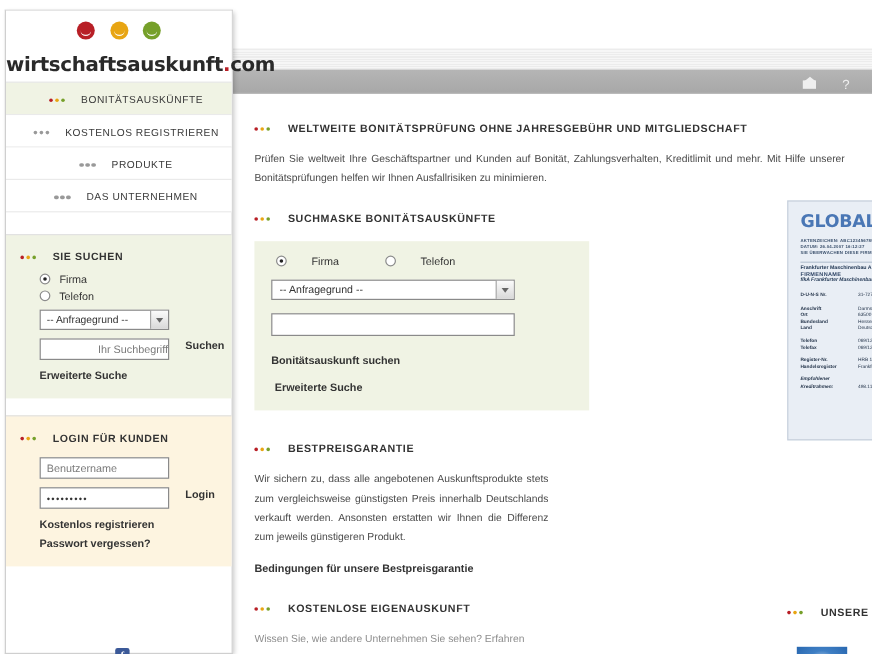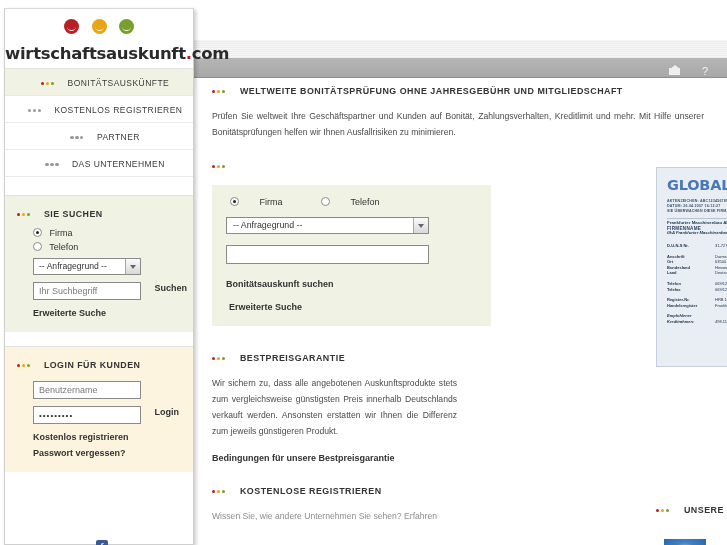--- a/index.html
+++ b/index.html
@@ -140,21 +140,21 @@
     content:""; position:absolute; left:0.5px; top:0;
     border-left:5px solid transparent; border-right:5px solid transparent;
     border-bottom:4px solid #efefef;
   }
 
   
   .content{
     position:absolute; left:194px; top:79px; right:0; bottom:0;
     background:#fff; padding:22px 16px 0 18px;
   }
-  .col-left{ position:absolute; left:18px; top:6px; width:246px; }
+  .col-left{ position:absolute; left:18px; top:22px; width:246px; }
   .col-right{ position:absolute; left:462px; top:88px; width:252px; }
 
   h2.sec{
     font-size:8.9px; font-weight:bold; letter-spacing:0.5px; color:#333;
     margin-bottom:12px; white-space:nowrap;
   }
   h2.sec .dots{ margin-right:10px; }
   .body-txt{
     font-size:8.6px; line-height:16px; color:#4a4a4a; text-align:justify;
   }
@@ -242,20 +242,21 @@
     <div class="col-left">
 
       <h2 class="sec">
         <span class="dots color"><i></i><i></i><i></i></span>
         <span>WELTWEITE BONITÄTSPRÜFUNG OHNE JAHRESGEBÜHR UND MITGLIEDSCHAFT</span>
       </h2>
       <div class="body-txt" style="width:492px;">Prüfen Sie weltweit Ihre Geschäftspartner und Kunden auf Bonität, Zahlungsverhalten, Kreditlimit und mehr. Mit Hilfe unserer Bonitätsprüfungen helfen wir Ihnen Ausfallrisiken zu minimieren.</div>
 
       <h2 class="sec" style="margin-top:20px;">
         <span class="dots color"><i></i><i></i><i></i></span>
+        <span>SUCHMASKE BONITÄTSAUSKÜNFTE</span>
       </h2>
 
       <div class="searchbox">
         <div class="sb-radios">
           <span>
             <span class="rb on"></span>
             <span>Firma</span>
           </span>
           <span>
             <span class="rb"></span>
@@ -276,21 +277,21 @@
           <span class="dots color"><i></i><i></i><i></i></span>
           <span>BESTPREISGARANTIE</span>
         </h2>
         <div class="body-txt" style="width:245px;margin-top:4px;">Wir sichern zu, dass alle angebotenen Auskunftsprodukte stets zum vergleichsweise günstigsten Preis innerhalb Deutschlands verkauft werden. Ansonsten erstatten wir Ihnen die Differenz zum jeweils günstigeren Produkt.</div>
         <div class="mid-strong">Bedingungen für unsere Bestpreisgarantie</div>
       </div>
 
       <div style="margin-top:22px;">
         <h2 class="sec">
           <span class="dots color"><i></i><i></i><i></i></span>
-          <span>KOSTENLOSE REGISTRIEREN</span>
+          <span>KOSTENLOSE EIGENAUSKUNFT</span>
         </h2>
         <div class="body-txt clip" style="width:245px;height:12px;color:#8d8d8d;">Wissen Sie, wie andere Unternehmen Sie sehen? Erfahren</div>
       </div>
     </div>
 
     <div class="col-right">
       <div class="report">
         <div class="rep-head">
           <div class="rep-title">GLOBAL BUSINESS CHECK</div>
           <div class="rep-meta">
@@ -403,21 +404,21 @@
       <li class="active">
         <span class="dots color"><i></i><i></i><i></i></span>
         <span>BONITÄTSAUSKÜNFTE</span>
       </li>
       <li>
         <span class="dots"><i></i><i></i><i></i></span>
         <span>KOSTENLOS REGISTRIEREN</span>
       </li>
       <li>
         <span class="dots"><i></i><i></i><i></i></span>
-        <span>PARTNER</span>
+        <span>PRODUKTE</span>
       </li>
       <li>
         <span class="dots"><i></i><i></i><i></i></span>
         <span>DAS UNTERNEHMEN</span>
       </li>
     </ul>
 
     <div class="panel green">
       <div class="panel-title">
         <span class="dots color"><i></i><i></i><i></i></span>
@@ -428,21 +429,21 @@
         <span>Firma</span>
       </div>
       <div class="radio-row">
         <span class="rb"></span>
         <span>Telefon</span>
       </div>
       <div class="sel">
         <span>-- Anfragegrund --</span>
         <span class="arrow"></span>
       </div>
-      <div style="white-space:nowrap;">
+      <div style="white-space:nowrap;text-align:right;">
         <span class="txtin">Ihr Suchbegriff</span>
         <span class="inline-btn">Suchen</span>
       </div>
       <div class="sublink">Erweiterte Suche</div>
     </div>
 
     <div class="panel orange">
       <div class="panel-title">
         <span class="dots color"><i></i><i></i><i></i></span>
         <span>LOGIN FÜR KUNDEN</span>

